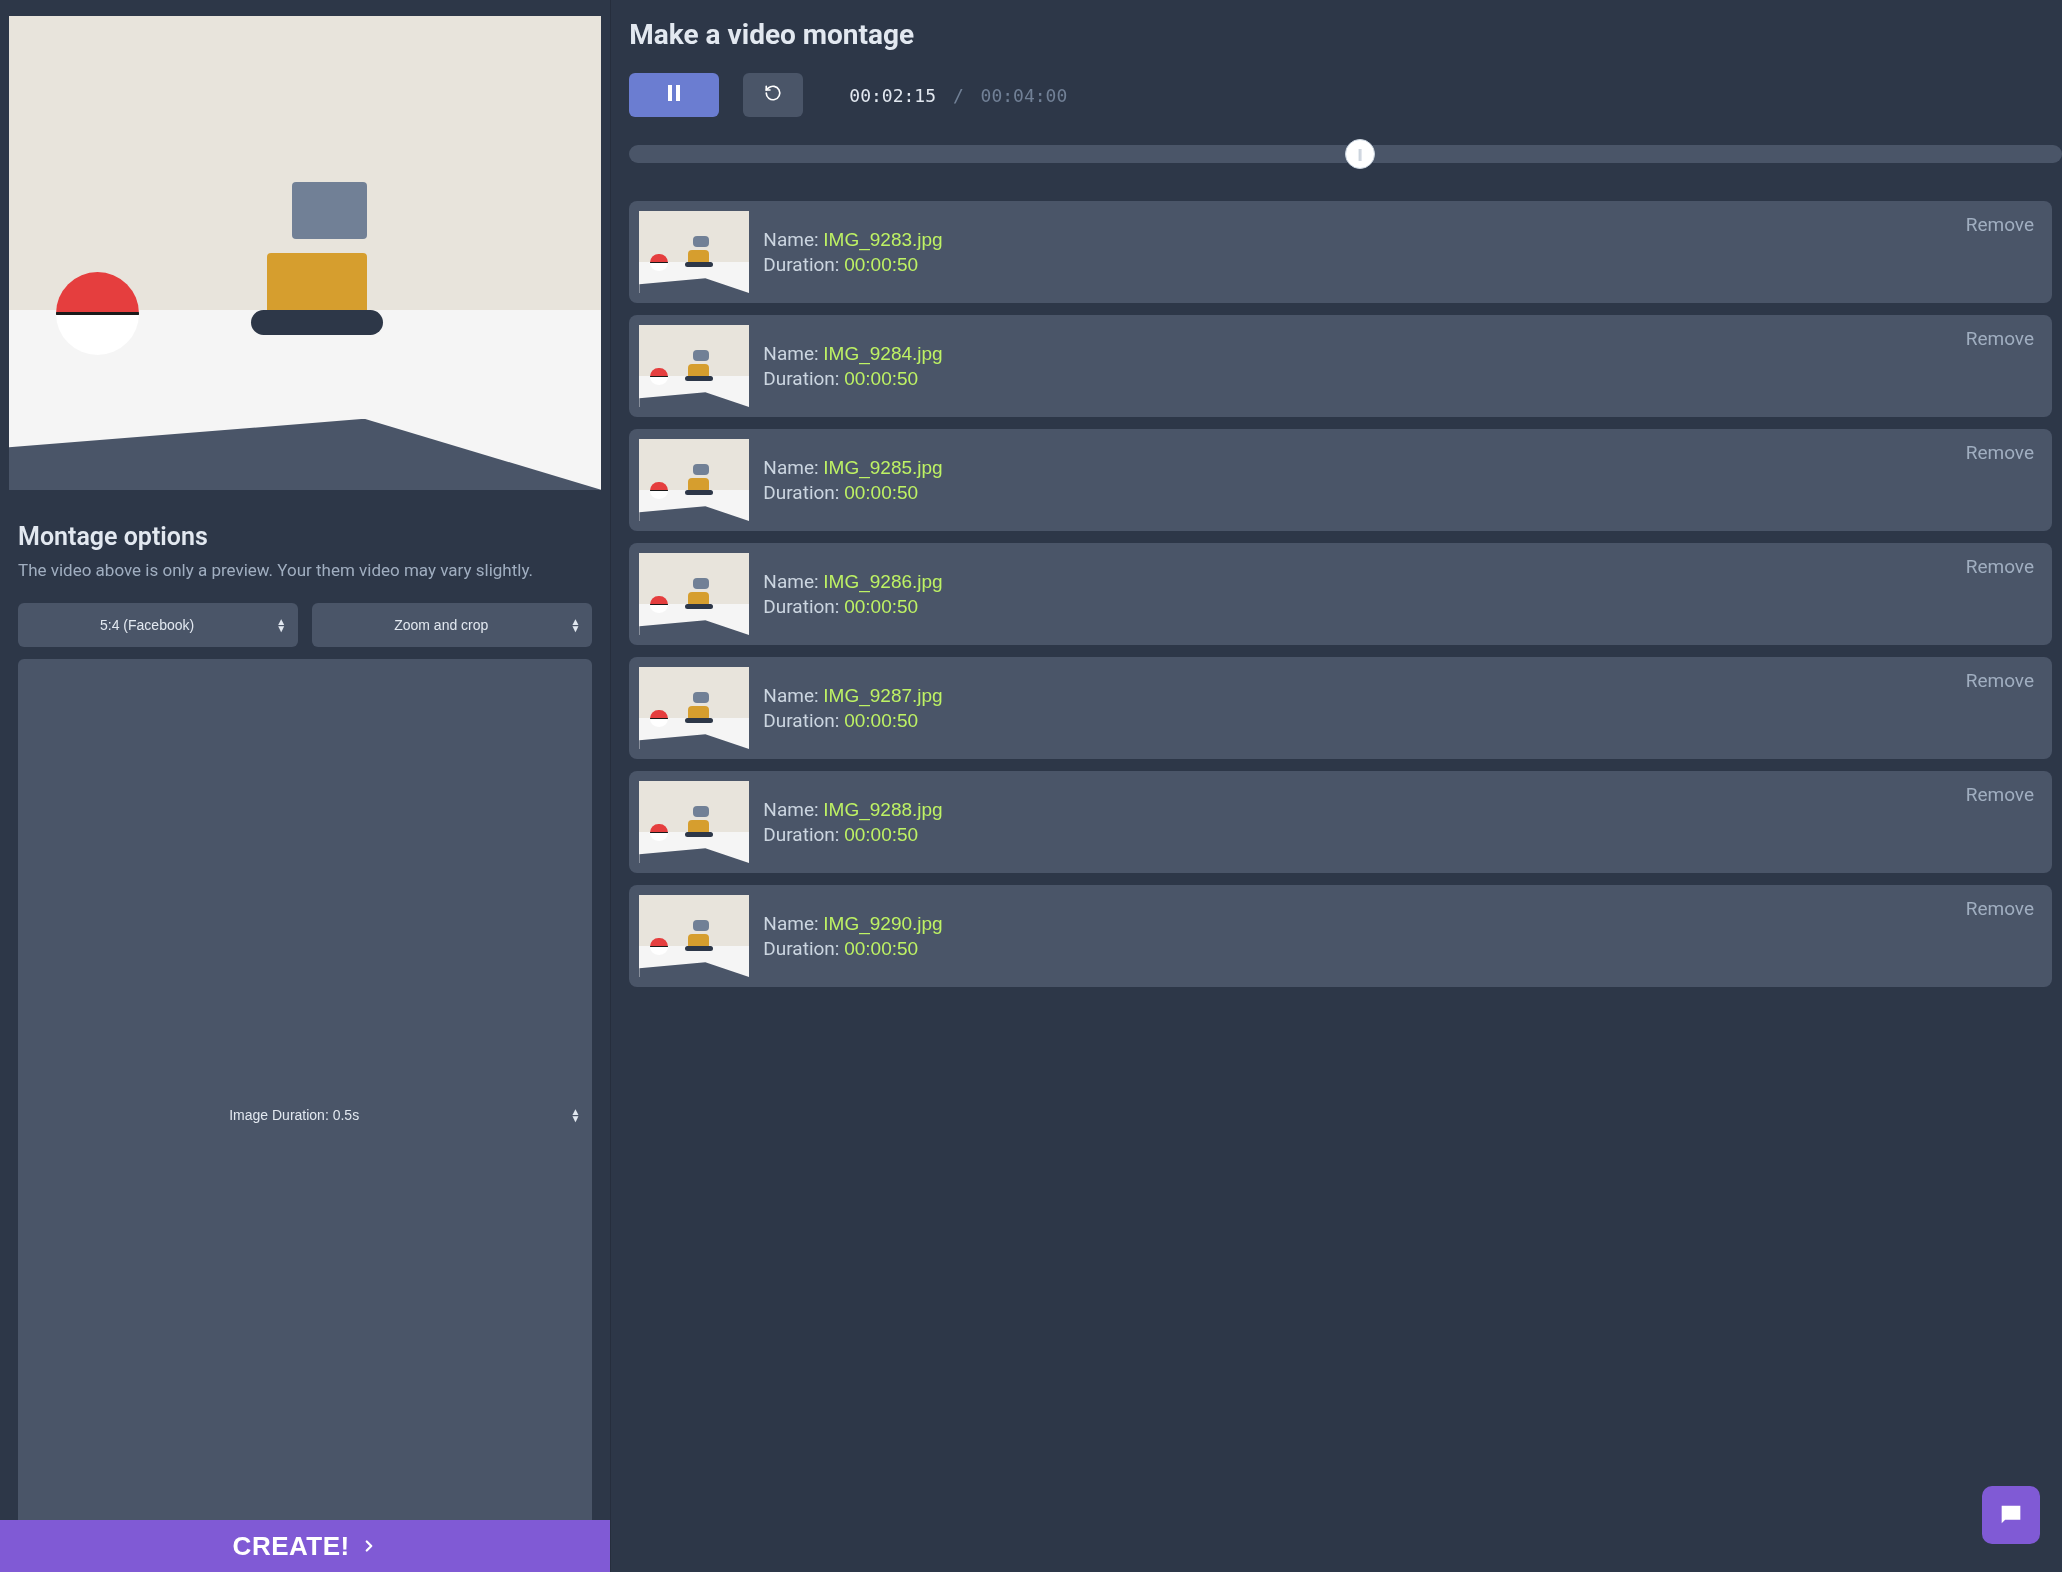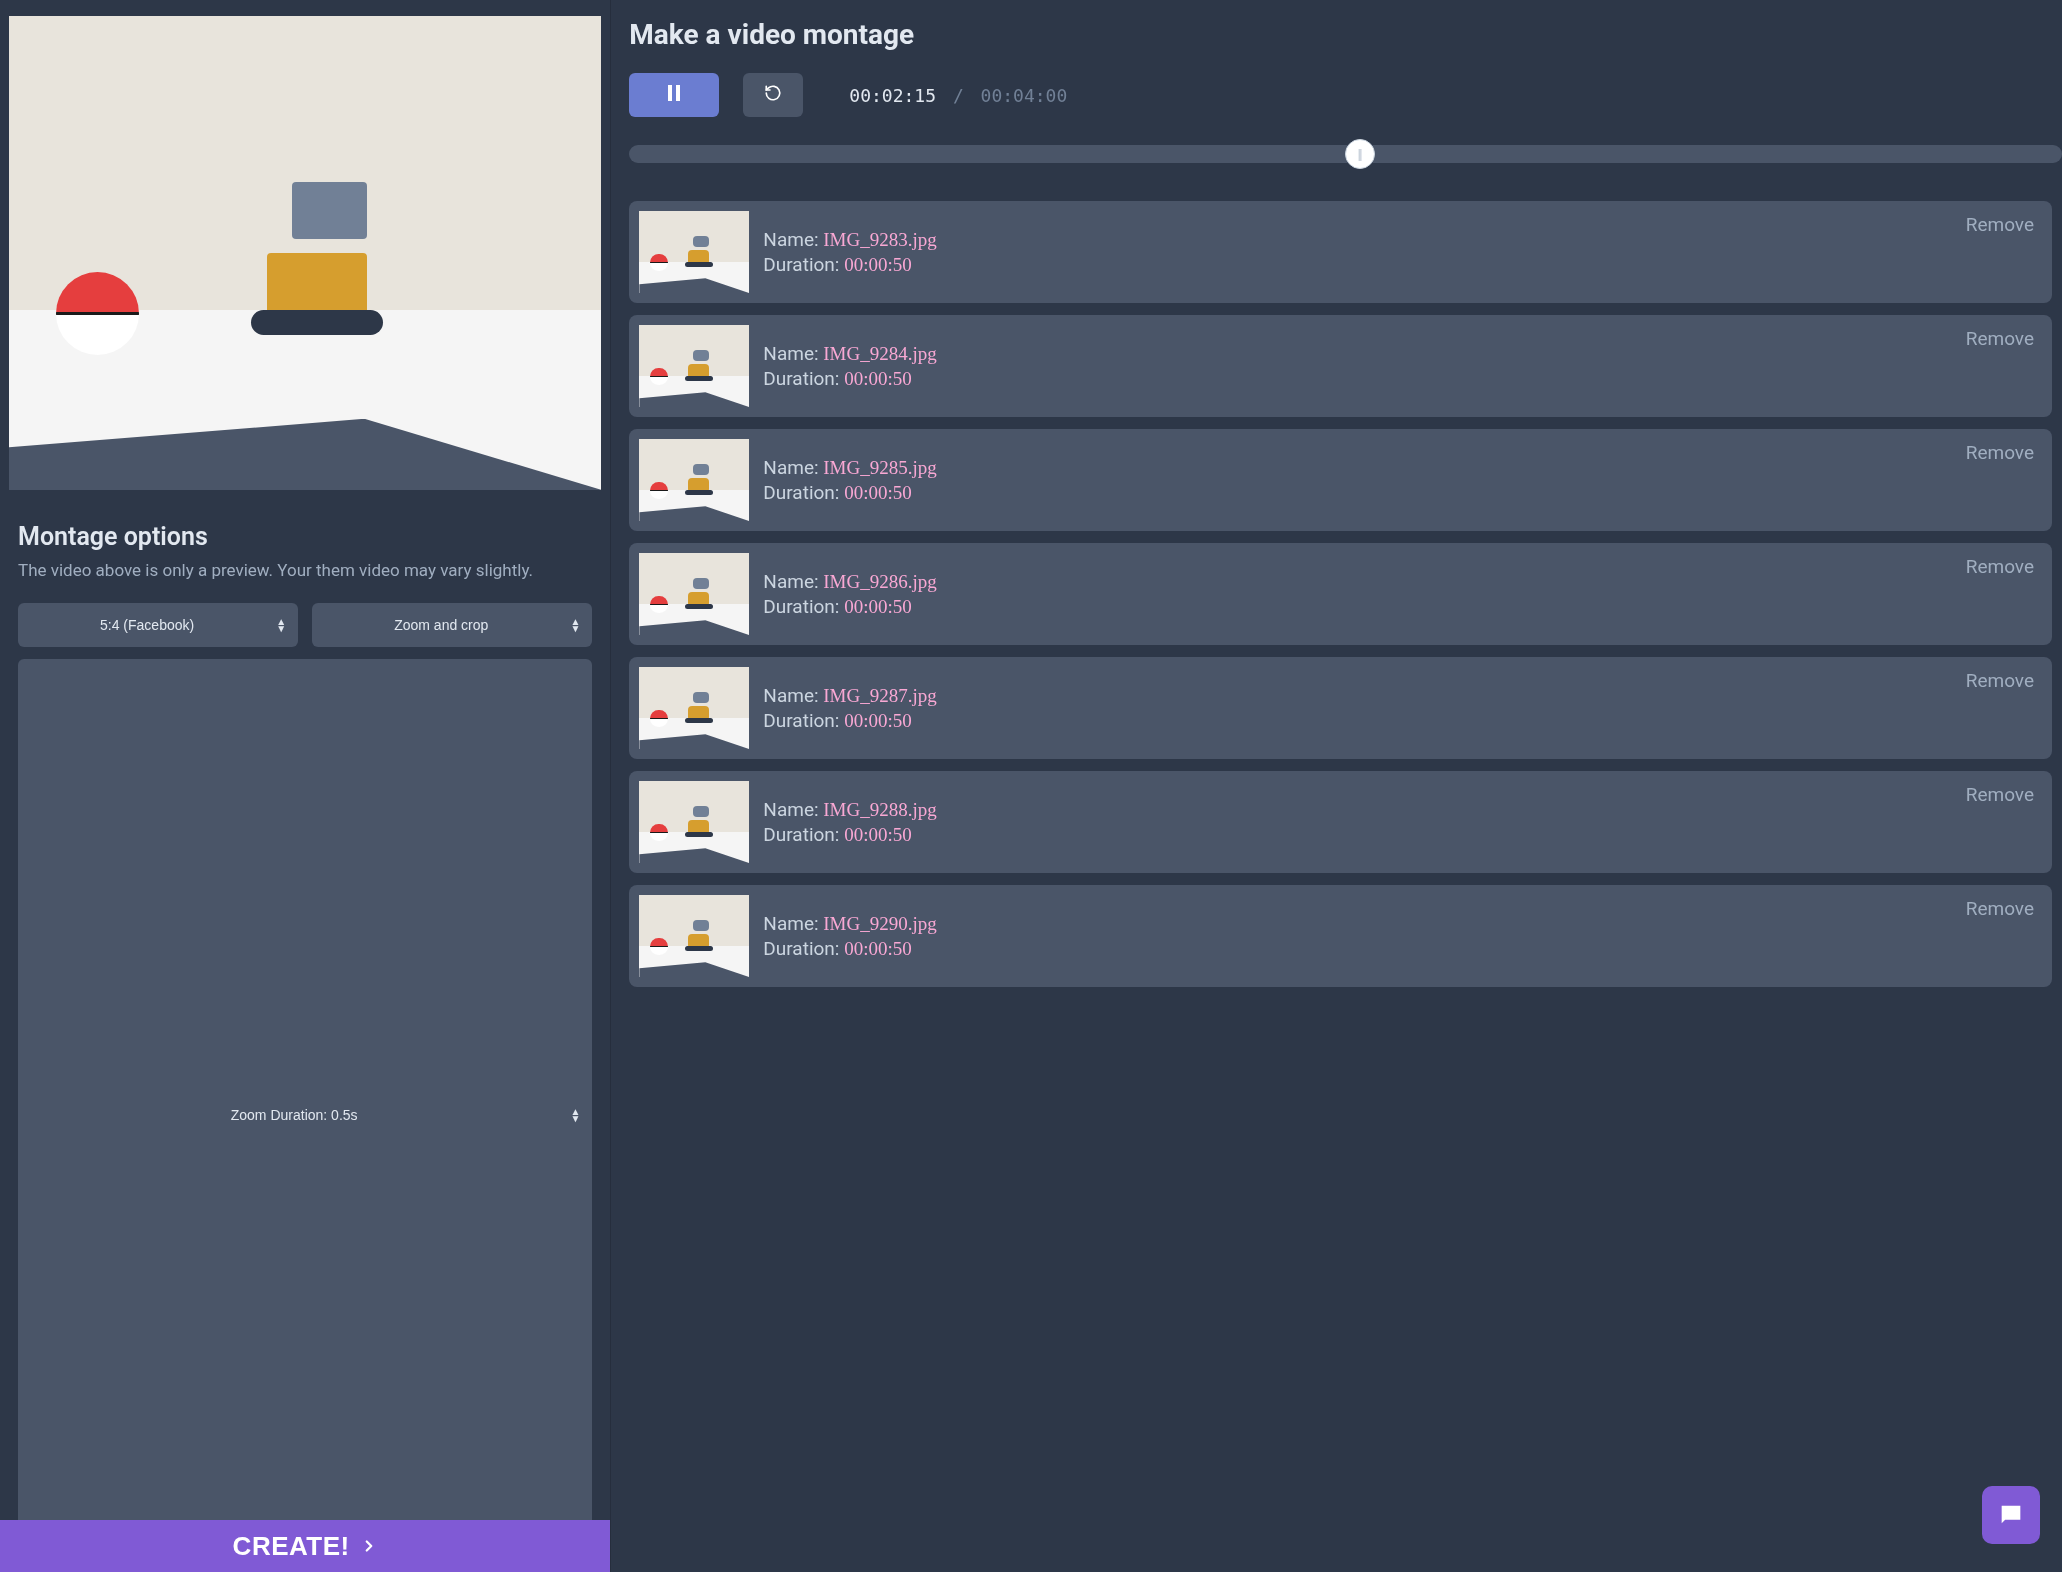--- a/index.html
+++ b/index.html
@@ -263,22 +263,22 @@
   display: flex;
   flex-direction: column;
   gap: 2px;
 }
 .clip-line {
   font-size: 19px;
   color: #cbd5e0;
 }
 .clip-line .label { color: #cbd5e0; }
 .clip-line .mono {
-  font-family: Liberation Serif, serif;
-  color: #f9a8d4;
+  font-family: Liberation Sans, sans-serif;
+  color: #bef264;
 }
 .remove {
   color: #a0aec0;
   font-size: 19px;
   cursor: pointer;
   align-self: flex-start;
   margin-top: 2px;
 }
 .chat-fab {
   position: fixed;
@@ -319,21 +319,21 @@
       <div class="select-wrap">
         <button class="select">5:4 (Facebook)</button>
         <span class="select-caret">▲<br>▼</span>
       </div>
       <div class="select-wrap">
         <button class="select">Zoom and crop</button>
         <span class="select-caret">▲<br>▼</span>
       </div>
     </div>
     <div class="select-wrap full">
-      <button class="select">Zoom Duration: 0.5s</button>
+      <button class="select">Image Duration: 0.5s</button>
       <span class="select-caret">▲<br>▼</span>
     </div>
 
     <button class="create-btn">
       <span>CREATE!</span>
       <span class="chevron-icon">
         <svg width="18" height="18" viewBox="0 0 24 24" fill="none" stroke="currentColor" stroke-width="3" stroke-linecap="round" stroke-linejoin="round">
             <polyline points="9 18 15 12 9 6"></polyline>
           </svg>
       </span>

